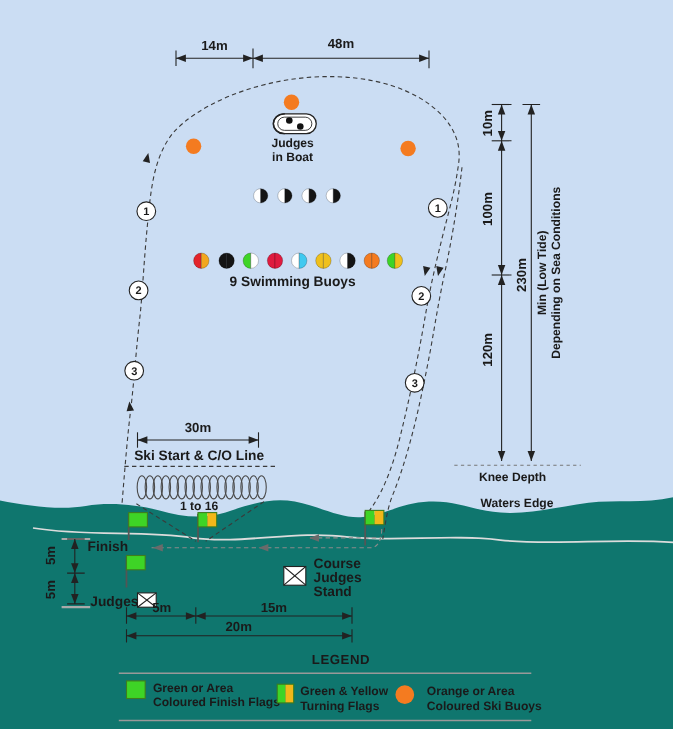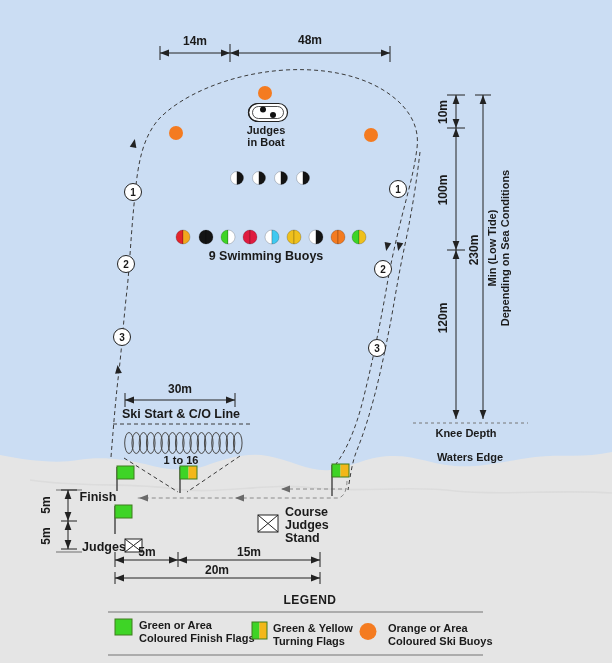--- a/index.html
+++ b/index.html
@@ -1,16 +1,16 @@
 <!DOCTYPE html>
 <html style="--c-water: #cbddf3; --c-sand: #ffffff; --c-orange: #f47b20; --c-green: #3ed426; --c-green-dark: #3e7d1e; --c-yellow: #f2b719;"><head>
 <meta charset="utf-8">
 <style>
   html,body{margin:0;padding:0;background:#ffffff;}
-  .stage{position:relative;width:612px;height:663px;background:#e5e5e5;overflow:hidden;}
+  .stage{position:relative;width:612px;height:663px;background:#0f766e;overflow:hidden;}
   svg{display:block;}
   text{font-family:"Liberation Sans",sans-serif;fill:#1a1a1a;}
   .dim{font-size:12px;font-weight:700;}
   .lbl{font-size:11px;font-weight:700;}
   .lbl-lg{font-size:12.5px;font-weight:700;}
   .legend-t{font-size:12px;font-weight:700;letter-spacing:.5px;}
   .thin{stroke:#222;stroke-width:1;fill:none;}
   .dash{stroke:#3a3a3a;stroke-width:1;fill:none;stroke-dasharray:4 3;}
   .dashg{stroke:#8a8a8a;stroke-width:1;fill:none;stroke-dasharray:4 3;}
   .arr{fill:#222;stroke:none;}

